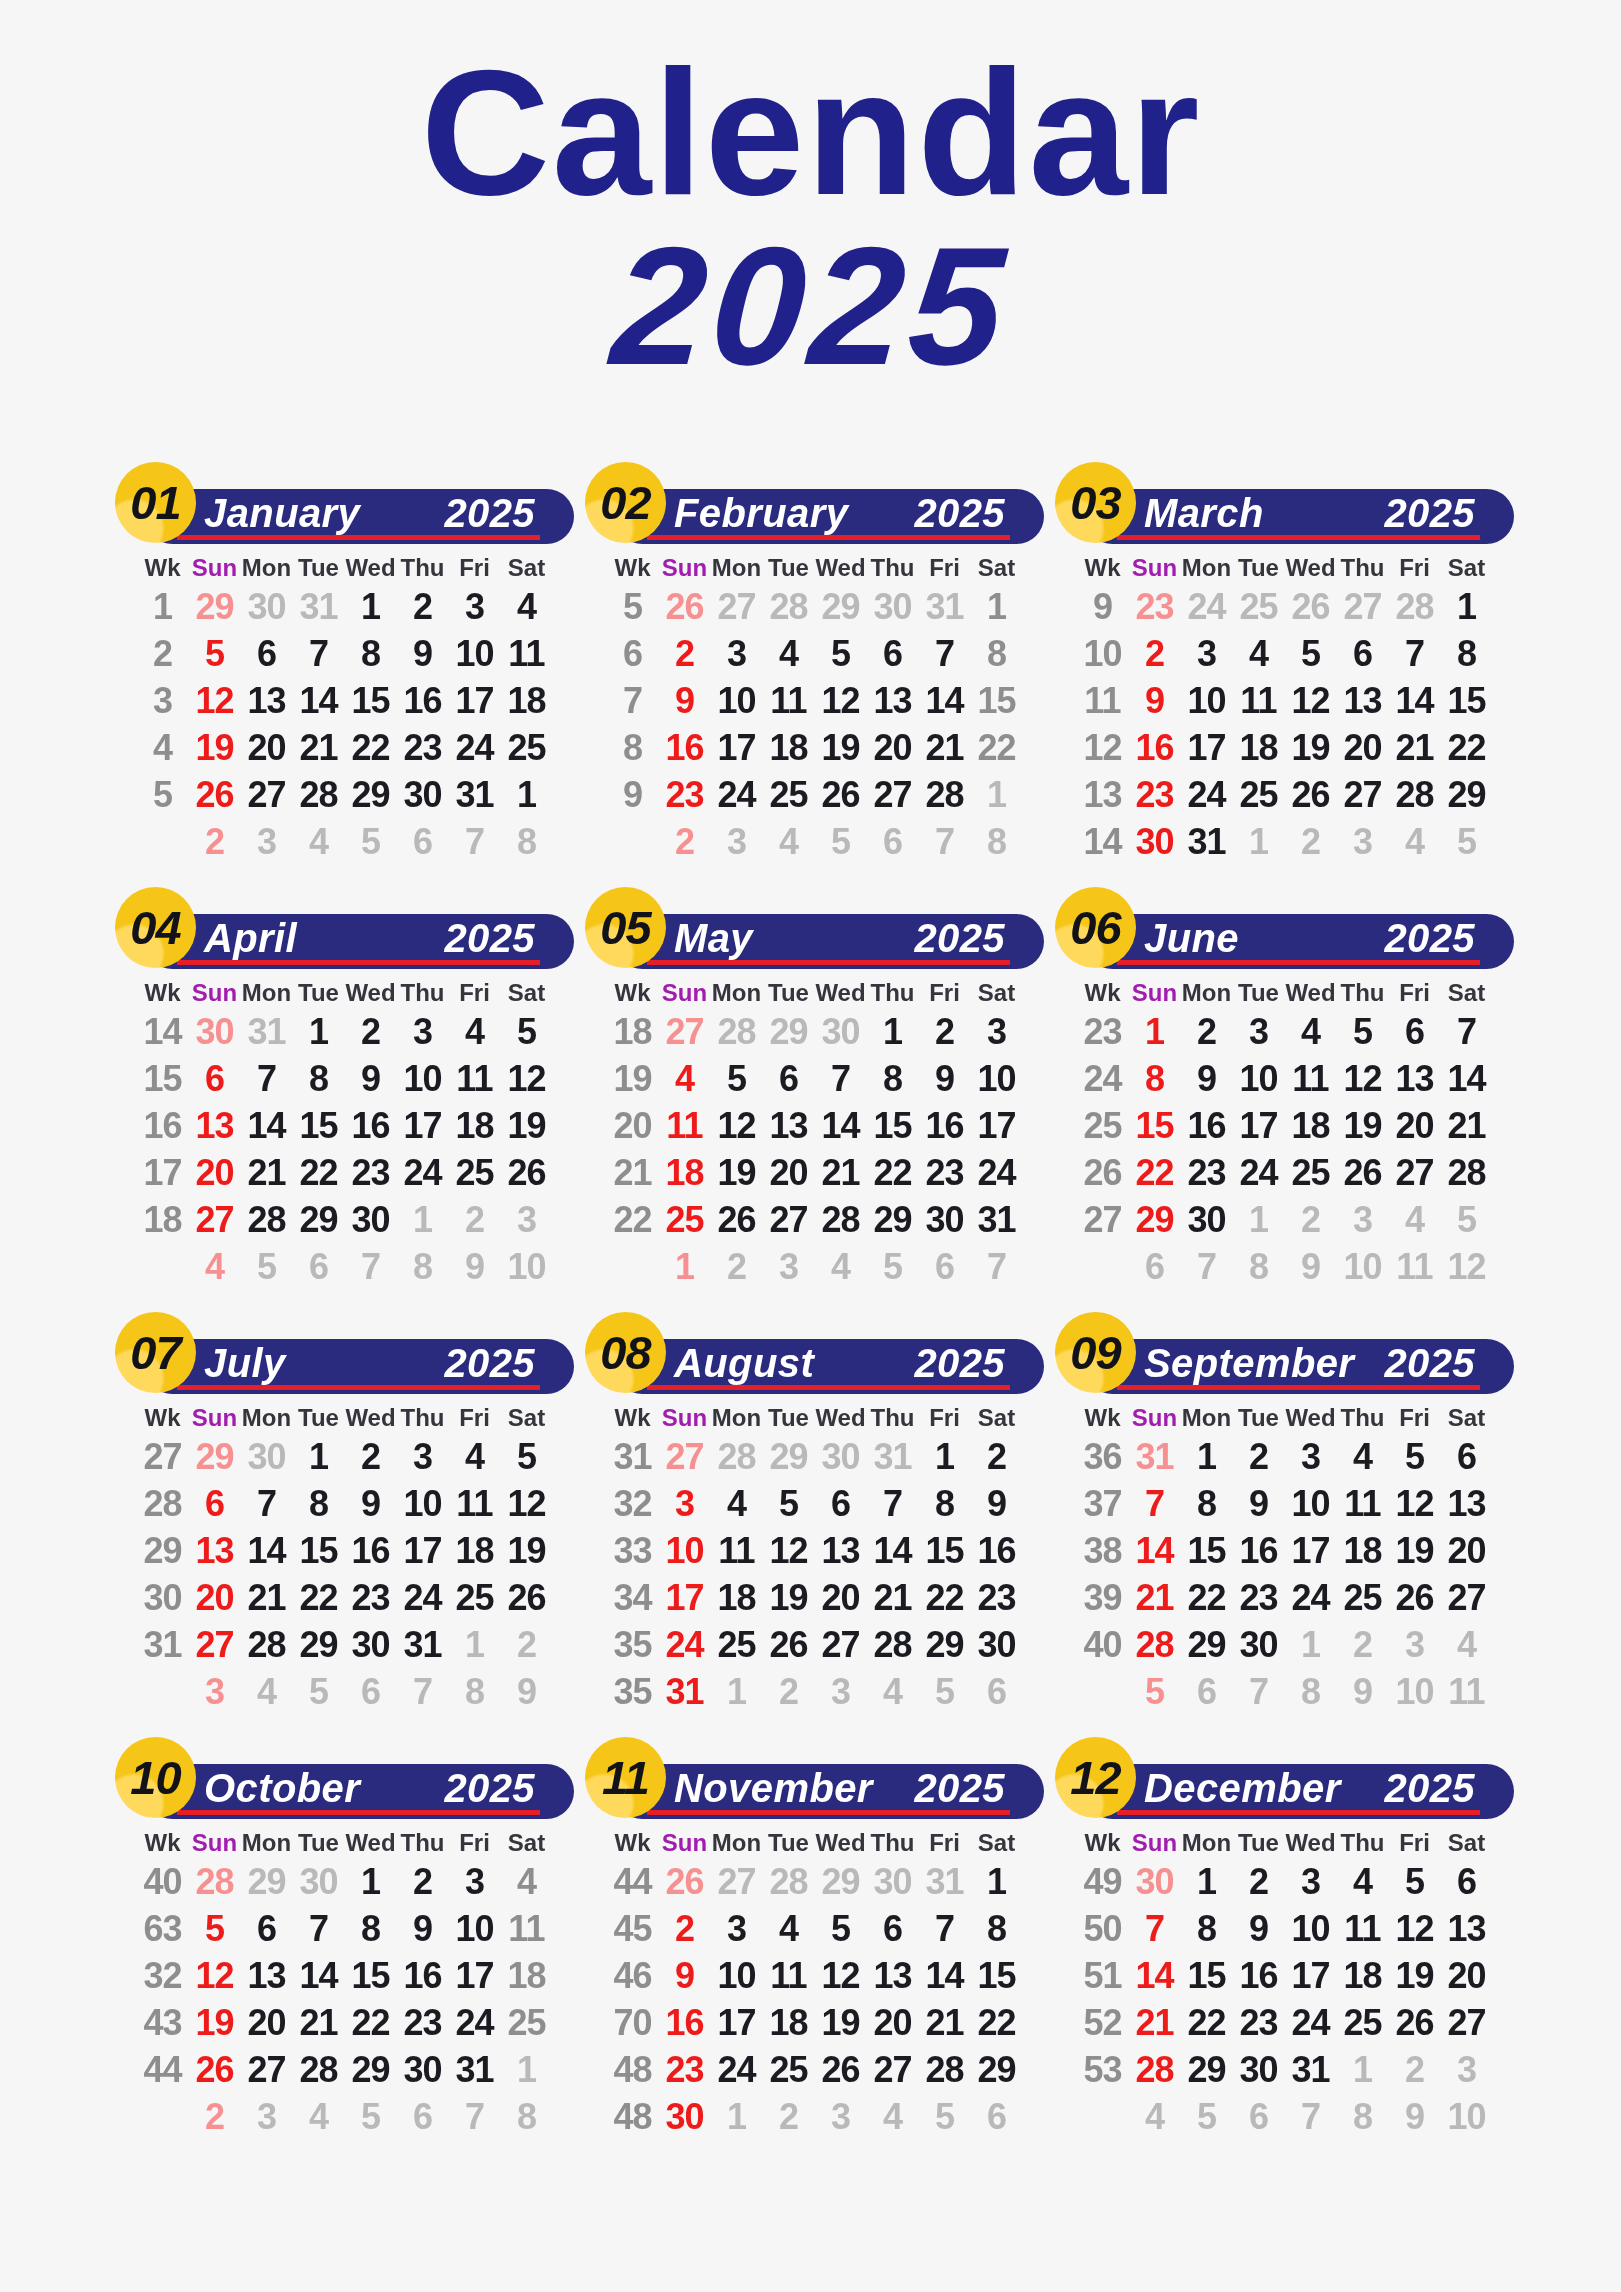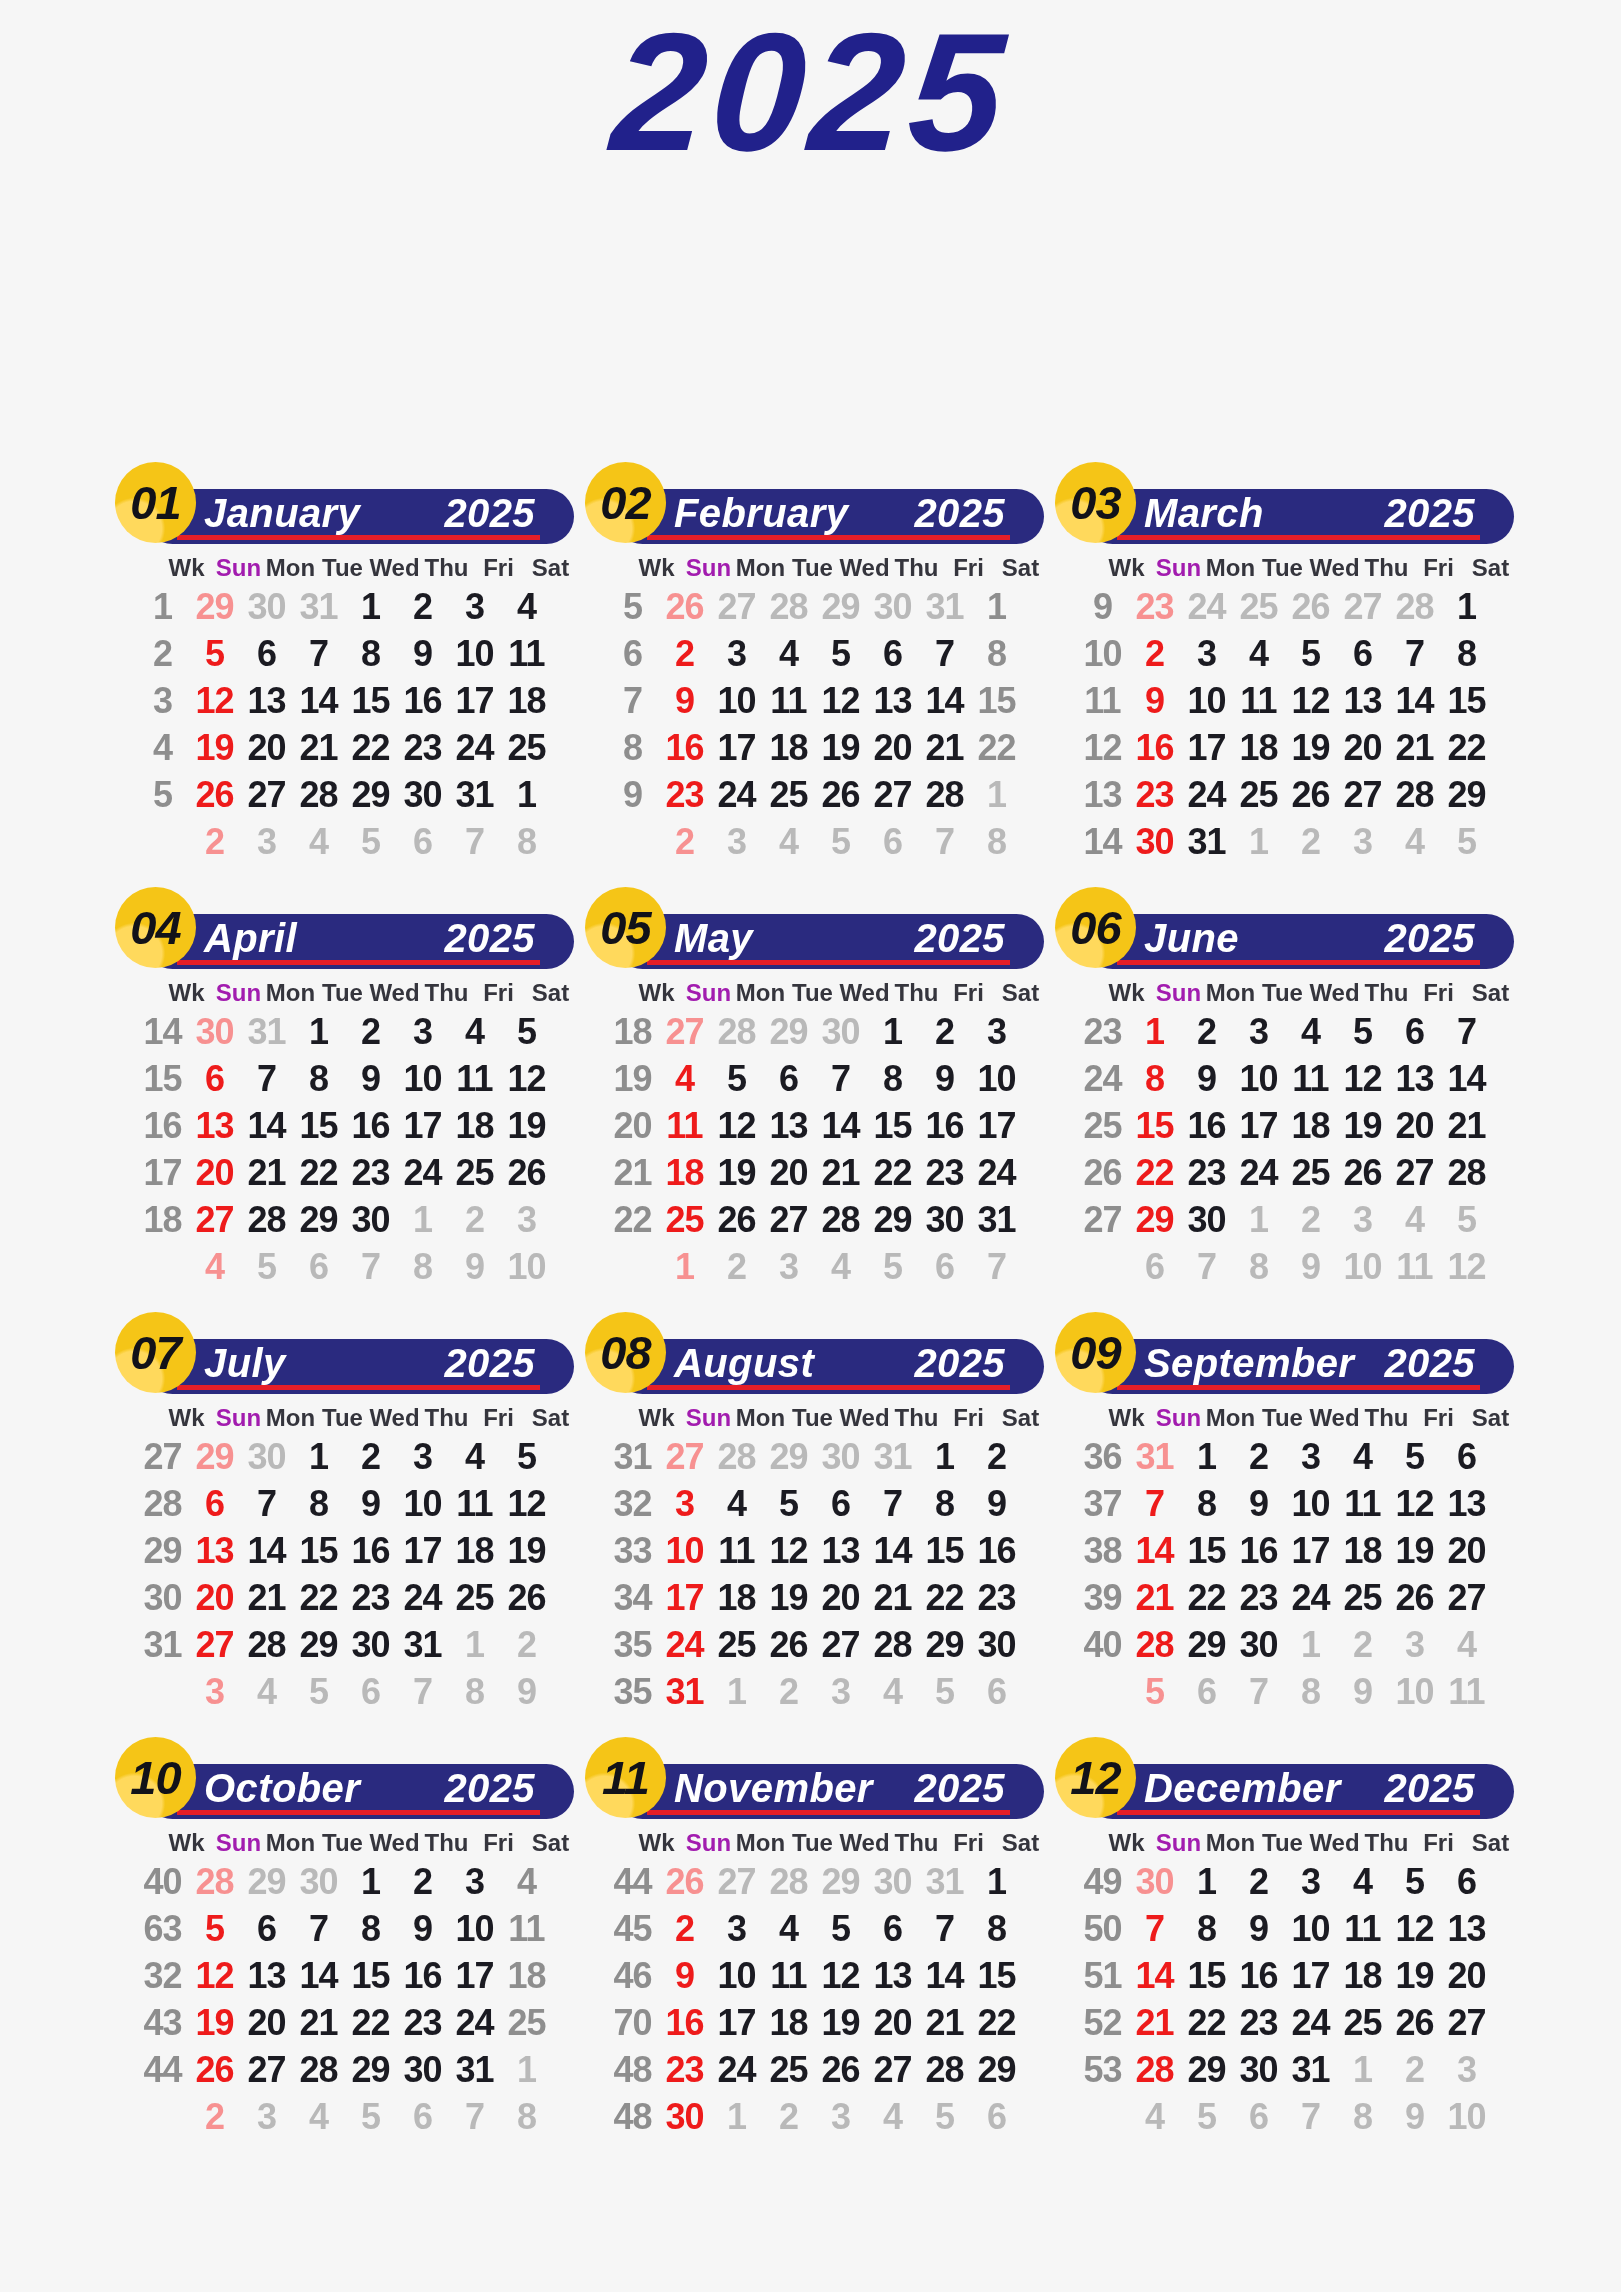--- a/index.html
+++ b/index.html
@@ -22,39 +22,40 @@
     z-index:2;display:flex;align-items:center;justify-content:center;}
   .badge span{font-size:47px;font-weight:bold;font-style:italic;color:#121219;letter-spacing:-0.9px;}
 
   .pill{position:absolute;left:30px;top:30px;width:429px;height:55px;box-sizing:border-box;
     background:#2a2a7f;border-radius:30px;display:flex;align-items:center;
     justify-content:space-between;padding:0 39px 0 59px;z-index:1;}
   .pill .mname,.pill .myear{color:#ffffff;font-weight:bold;font-style:italic;font-size:40px;
     letter-spacing:0.4px;white-space:nowrap;transform:translateY(-2.7px);}
   .redline{position:absolute;bottom:4.5px;left:32px;right:34px;height:4.5px;background:#e61e28;}
 
-  .dow{position:absolute;top:95px;left:21.5px;display:flex;margin-left:24px;}
+  .dow{position:absolute;top:95px;left:21.5px;display:flex;}
   .dow div{width:52px;text-align:center;font-size:24px;font-weight:bold;color:#35353d;}
   .dow div.sun{color:#a21caf;}
 
   .rows{position:absolute;top:124px;left:21.5px;}
   .row{display:flex;height:47px;align-items:center;}
   .row div{width:52px;text-align:center;font-size:36px;font-weight:bold;letter-spacing:-0.9px;}
   .wk {color:#8e8e8e;}
   .d-b{color:#1b1b22;}
   .d-r{color:#ee1b1b;}
   .d-p{color:#f79191;}
   .d-g{color:#b9b9b9;}
   .d-m{color:#8e8e8e;}
 </style>
 </head>
 <body>
 
 <div class="page">
   <div class="title-wrap">
+    <div class="title-main">Calendar</div>
     <div class="title-year">2025</div>
   </div>
   <div class="months">
       <div class="month">
         <div class="badge">
           <span>01</span>
         </div>
         <div class="pill">
           <span class="mname">January</span>
           <span class="myear">2025</span>

